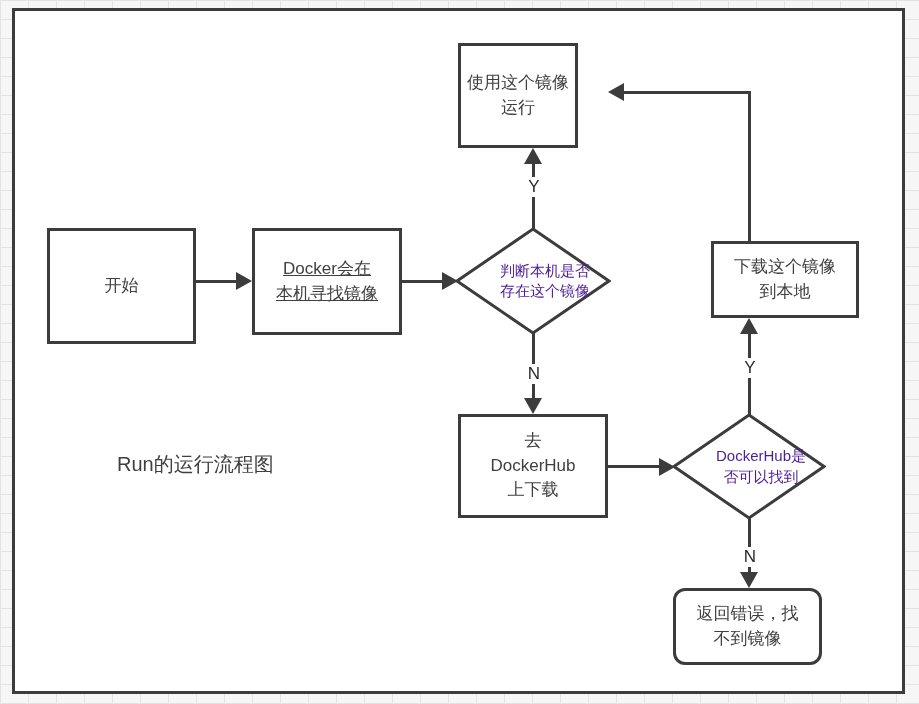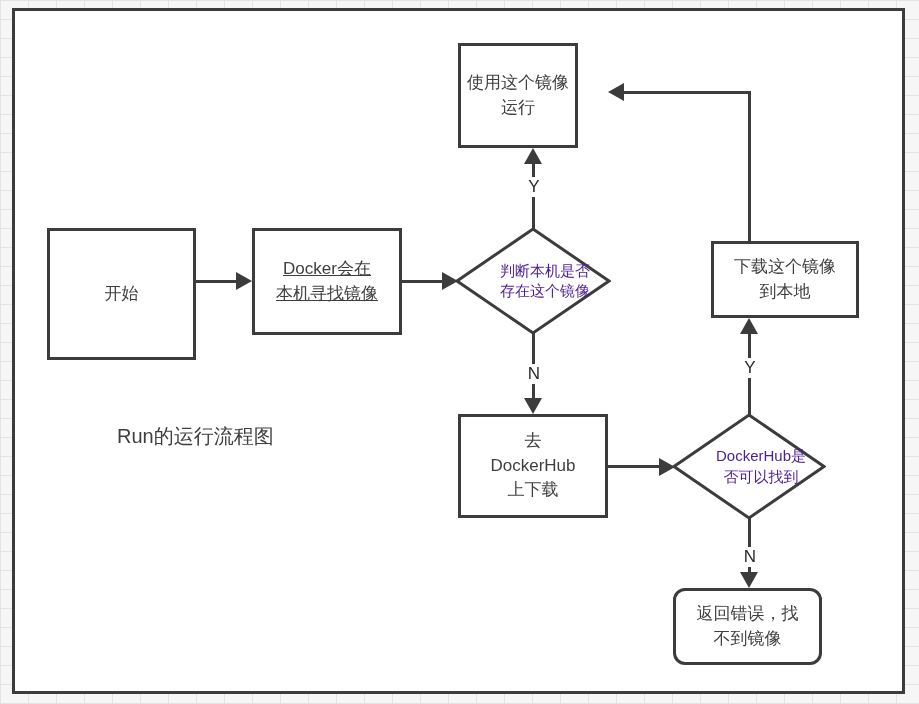--- a/index.html
+++ b/index.html
@@ -43,23 +43,23 @@
   }
   .caption{
     position:absolute;color:#3f3f3f;font-size:20px;white-space:nowrap;
   }
 </style>
 </head>
 <body>
 
 <div class="canvas">
 
-  <div class="caption" style="left:102px;top:412px;">Run的运行流程图</div>
+  <div class="caption" style="left:102px;top:440px;">Run的运行流程图</div>
 
-  <div class="node" style="left:32px;top:217px;width:149px;height:132px;">
+  <div class="node" style="left:32px;top:217px;width:149px;height:116px;">
     <span>开始</span>
   </div>
 
   <div class="node" style="left:237px;top:217px;width:150px;height:107px;text-decoration:underline;">
     <span>Docker会在
 本机寻找镜像</span>
   </div>
 
   <div class="node" style="left:443px;top:32px;width:120px;height:105px;">
     <span>使用这个镜像

